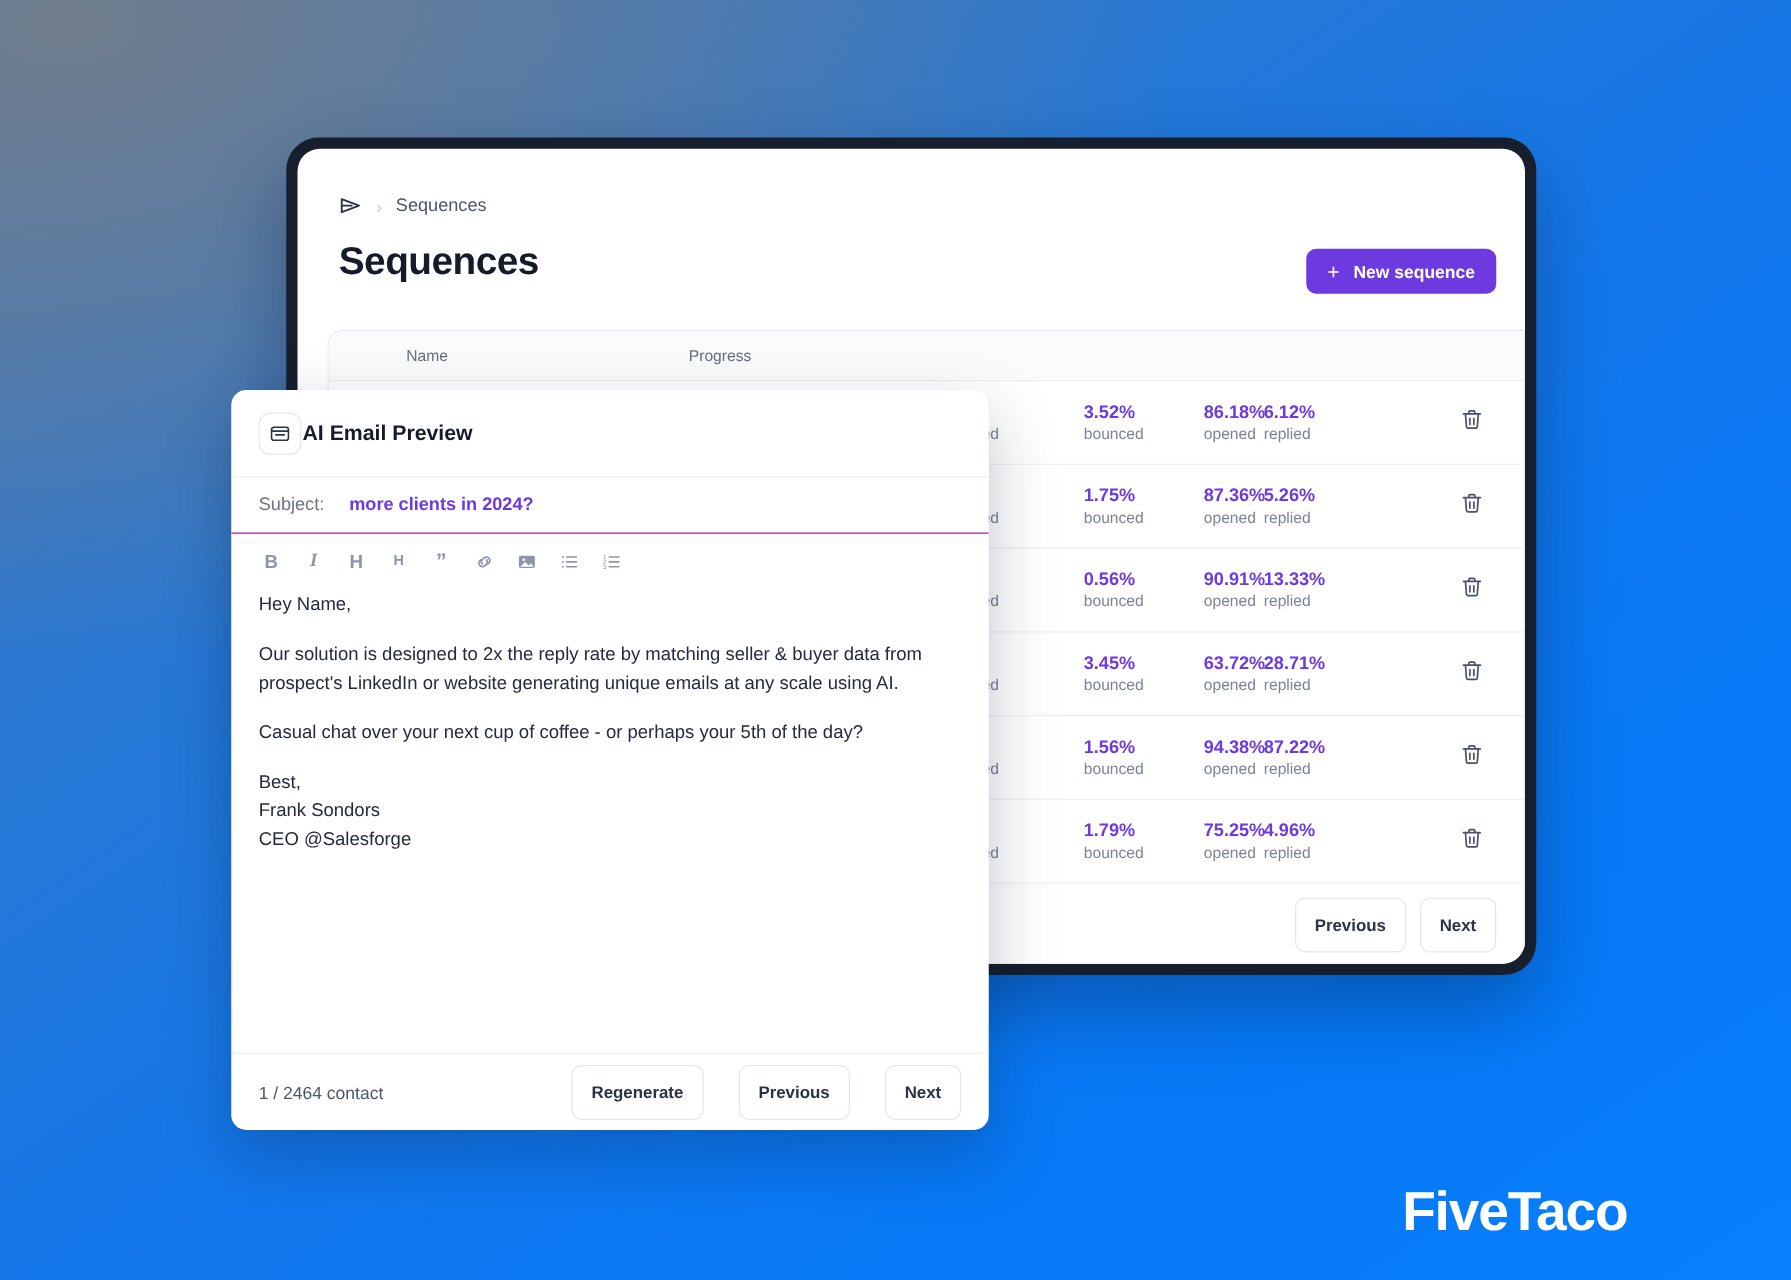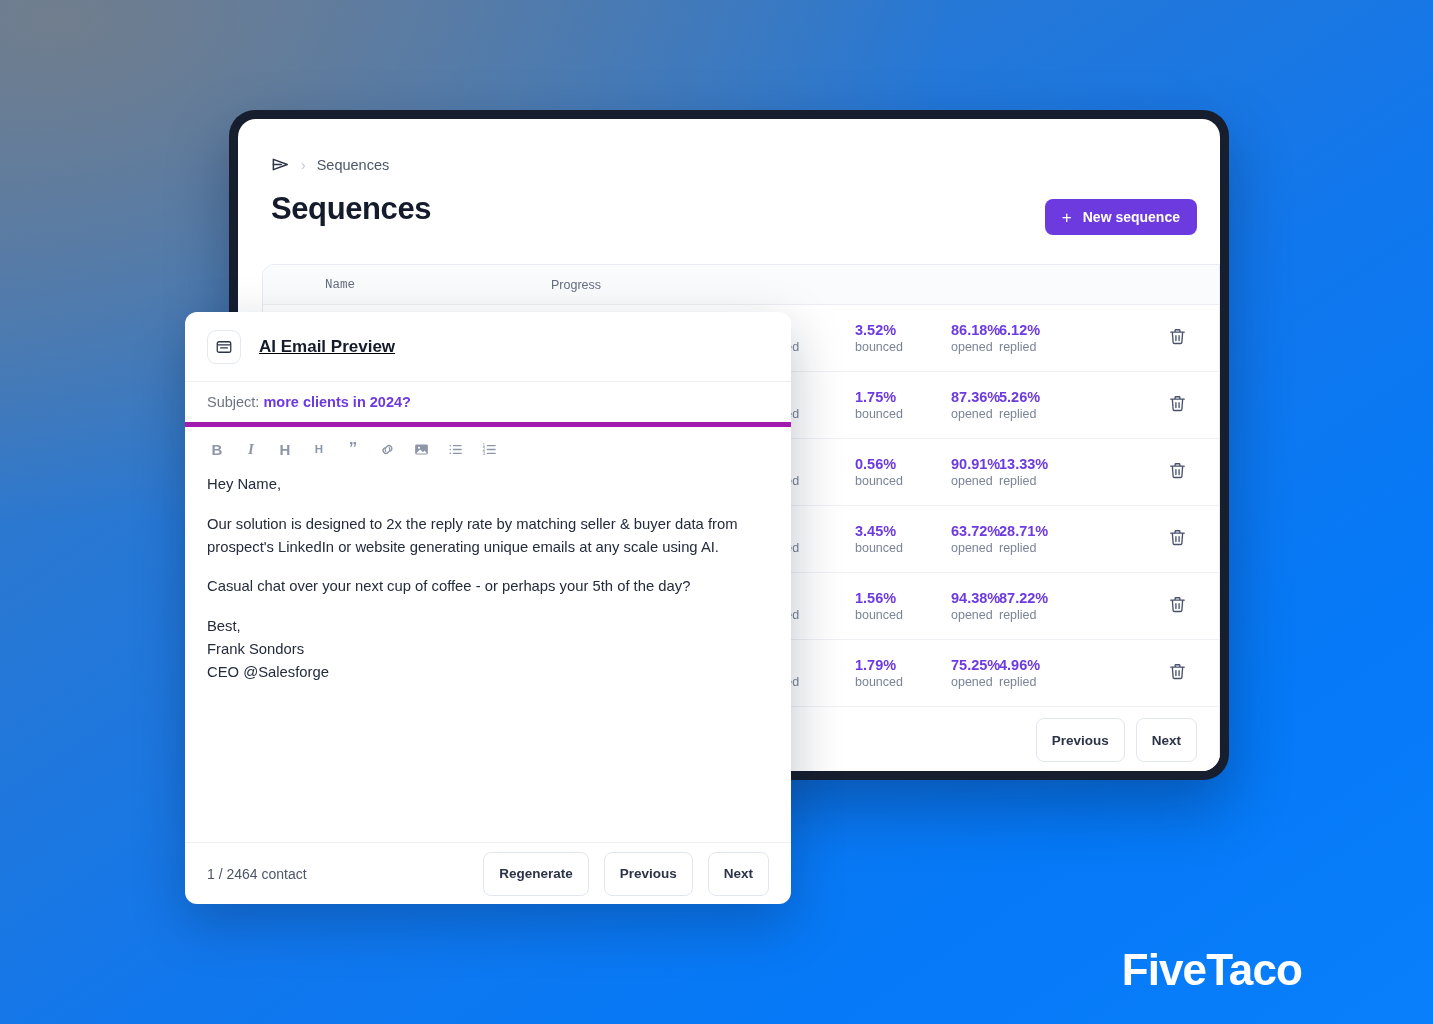--- a/index.html
+++ b/index.html
@@ -100,40 +100,41 @@
     overflow: hidden;
   }
   .thead {
     height: 40px;
     background: #fafbfc;
     border-bottom: 1px solid #eceef3;
     display: flex;
     align-items: center;
   }
   .th { font-size: 12.5px; color: #656e80; }
-  .th-name { margin-left: 62px; width: 178px; font-family: Liberation Mono, monospace; }
+  .th-name { margin-left: 62px; width: 178px; }
   .th-progress { width: 200px; margin-left: 48px; }
 
   .trow {
     height: 67px;
     border-bottom: 1px solid #eef0f4;
     display: flex;
     align-items: center;
     position: relative;
   }
   .trow:last-of-type { border-bottom: 1px solid #eef0f4; }
 
   .cell-contacted {
     position: absolute;
     left: 482px;
     width: 110px;
   }
   .stat {
     position: absolute;
     width: 110px;
+    margin-left: 12px;
   }
   .stat-bounced  { left: 592px; }
   .stat-opened   { left: 688px; }
   .stat-replied  { left: 736px; }
 
   .stat-val {
     font-size: 14.5px;
     font-weight: 700;
     color: #6d3ae0;
     line-height: 1.25;
@@ -189,45 +190,44 @@
     border-radius: 12px;
     box-shadow: 0 20px 52px rgba(8,24,52,0.26);
     overflow: hidden;
     display: flex;
     flex-direction: column;
   }
   .m-head {
     height: 70px;
     display: flex;
     align-items: center;
-    gap: 18px;
+    gap: 1px;
     padding: 0 22px;
     border-bottom: 1px solid #eceef3;
     flex: none;
-    text-decoration: underline;
   }
   .m-ico-box {
     width: 34px;
     height: 34px;
     border: 1px solid #e4e8ef;
     border-radius: 9px;
     display: flex;
     align-items: center;
     justify-content: center;
     background: #fff;
   }
   .m-title { font-size: 17px; font-weight: 700; color: #151b2b; }
 
   .m-subject {
     height: 45px;
     display: flex;
     align-items: center;
-    gap: 4px;
+    gap: 20px;
     padding: 0 22px;
-    border-bottom: 5px solid #a21caf;
+    border-bottom: 1px solid #a21caf;
     flex: none;
   }
   .subj-lbl { font-size: 14.5px; color: #6c7484; }
   .subj-val { font-size: 14.5px; font-weight: 700; color: #6d3ae0; }
 
   .m-toolbar {
     height: 44px;
     display: flex;
     align-items: center;
     gap: 10px;
@@ -268,21 +268,21 @@
   .m-foot {
     height: 62px;
     border-top: 1px solid #eceef3;
     display: flex;
     align-items: center;
     padding: 0 22px;
     flex: none;
     justify-content: center;
   }
   .m-count { font-size: 14px; color: #4d5668; }
-  .m-foot-btns { margin-left: auto; display: flex; gap: 15px; }
+  .m-foot-btns { margin-left: auto; display: flex; gap: 28px; }
 
   
   #logo {
     position: absolute;
     right: 131px;
     bottom: 29px;
     font-size: 44px;
     font-weight: 700;
     color: #ffffff;
     letter-spacing: -0.9px;

